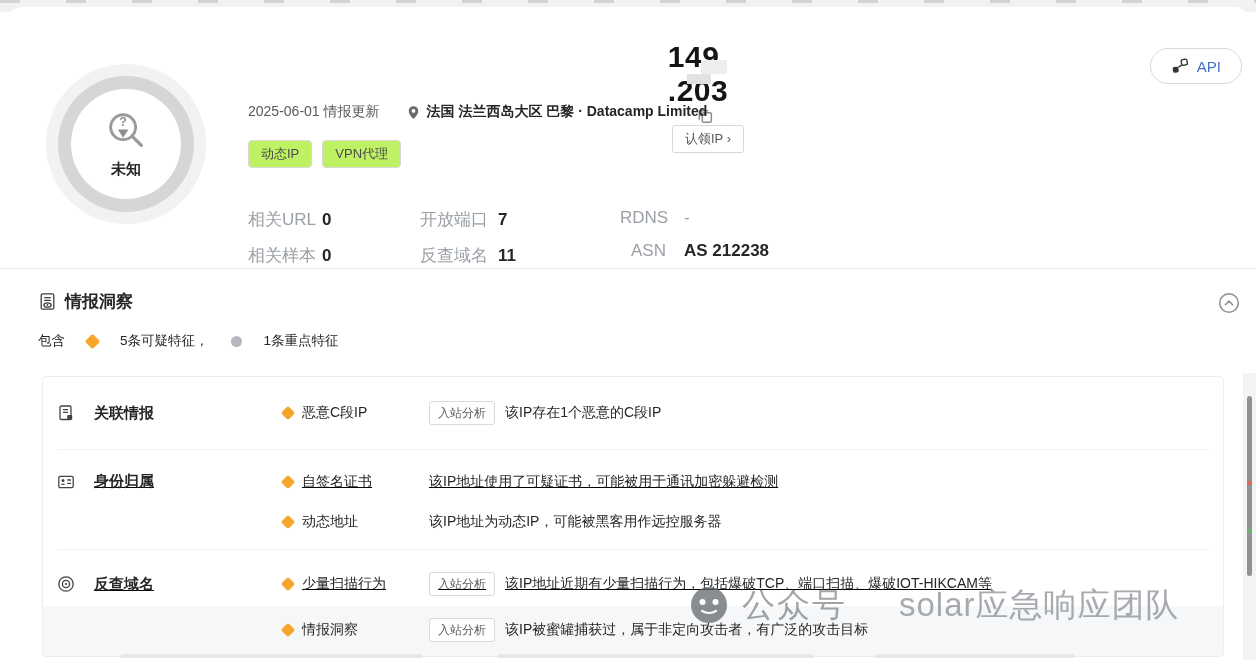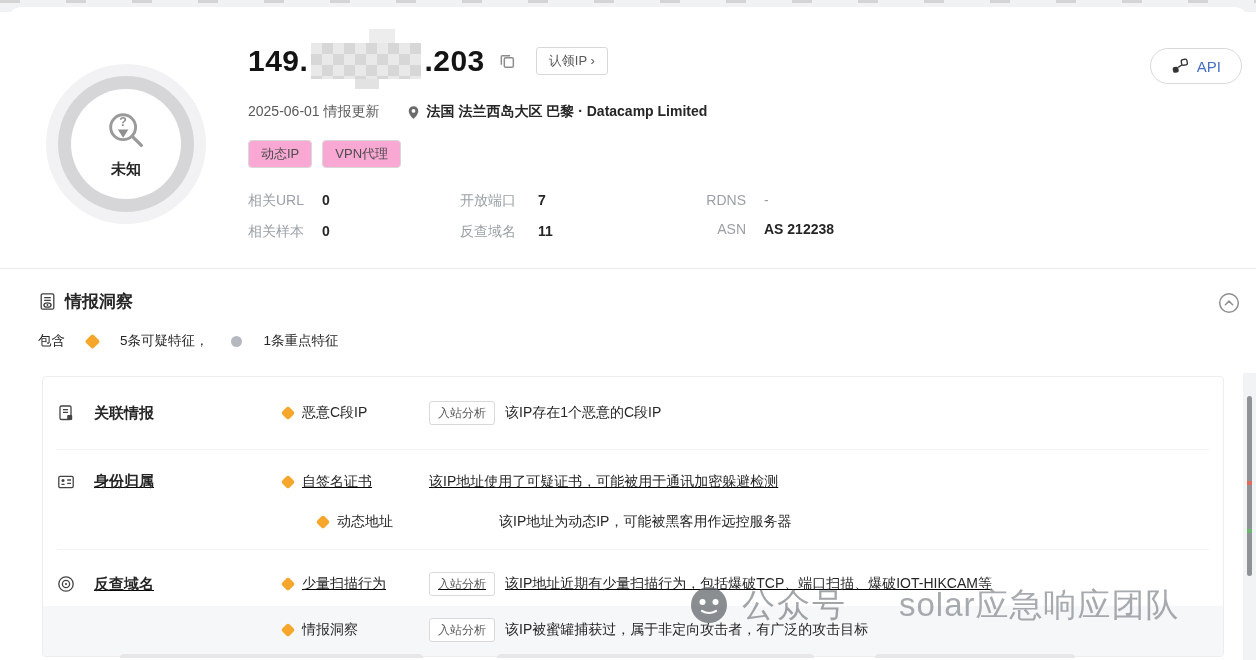--- a/index.html
+++ b/index.html
@@ -15,38 +15,38 @@
   
   .verdict { position:absolute; left:46px; top:64px; width:160px; height:160px; border-radius:50%;
     background:#f2f2f4; display:flex; align-items:center; justify-content:center; }
   .ring-mid { width:136px; height:136px; border-radius:50%; background:#d6d6d8; display:flex; align-items:center; justify-content:center; }
   .ring-inner { width:110px; height:110px; border-radius:50%; background:#fff; display:flex; flex-direction:column;
     align-items:center; justify-content:center; gap:5px; }
   .verdict-text { font-size:15px; font-weight:700; color:#262626; }
 
   
   .header-main { position:absolute; left:248px; top:40px; width:900px; }
-  .ip-row { display:flex; align-items:center; height:42px; }
+  .ip-row { display:flex; align-items:center; height:42px;flex-direction:column; }
   .ip-text { font-size:30px; font-weight:700; color:#141414; letter-spacing:.5px; }
   .ip-mosaic { position:relative; display:inline-block; width:110px; height:36px; margin:0 3px; vertical-align:middle;
     background-color:#e9e9ea;
     background-image:linear-gradient(45deg,#d7d7d8 25%,transparent 25%,transparent 75%,#d7d7d8 75%),
                      linear-gradient(45deg,#d7d7d8 25%,transparent 25%,transparent 75%,#d7d7d8 75%);
     background-size:22px 22px; background-position:0 0,11px 11px; filter:blur(.6px); }
   .ip-mosaic::before { content:""; position:absolute; top:-14px; right:26px; width:26px; height:14px; background:#ededee; }
   .ip-mosaic::after  { content:""; position:absolute; bottom:-10px; left:44px; width:24px; height:10px; background:#e2e2e3; }
   .copy-btn { margin-left:14px; background:none; border:none; cursor:pointer; display:flex; align-items:center; }
   .claim-btn { margin-left:20px; padding:5px 12px; font-size:13px; color:#595959; background:#fff;
     border:1px solid #d8d8d8; border-radius:3px; cursor:pointer; line-height:1.2; }
   .meta-row { display:flex; align-items:center; margin-top:20px; font-size:14px; color:#595959; height:20px; }
   .meta-pin { margin-left:26px; margin-right:6px; display:flex; }
   .meta-loc { color:#262626; font-weight:700; }
   .tag-row { display:flex; gap:10px; margin-top:18px; }
-  .tag { padding:4px 12px; font-size:13px; color:#4c4c4c; border:1px solid #d8d8d8; border-radius:4px; background:#f9a8d4; cursor:pointer; }
-  .stats { display:flex; margin-top:24px; font-size:14px;gap:40px; }
+  .tag { padding:4px 12px; font-size:13px; color:#4c4c4c; border:1px solid #d8d8d8; border-radius:4px; background:#bef264; cursor:pointer; }
+  .stats { display:flex; margin-top:40px; font-size:17px; }
   .stat { margin-bottom:13px; white-space:nowrap; }
   .sl { display:inline-block; color:#9aa0a6; }
   .sv { color:#262626; font-weight:700; }
   .sv-muted { color:#9aa0a6; font-weight:400; }
   .stat-col1 { width:172px; } .stat-col1 .sl { width:74px; }
   .stat-col2 { width:200px; } .stat-col2 .sl { width:78px; }
   .stat-col3 { width:296px; } .stat-col3 .sl { width:120px; }
   .stat-col4 .sl { width:46px; text-align:right; margin-right:18px; }
 
   .api-btn { position:absolute; right:14px; top:48px; display:flex; align-items:center; gap:8px;
@@ -67,21 +67,21 @@
     border:1px solid #ebedf0; border-radius:4px; }
   .t-line { display:flex; align-items:center; padding-left:14px; padding-right:14px; }
   .t-group { width:226px; display:flex; align-items:center; gap:19px; font-size:15px; font-weight:700; color:#262626; }
   .t-feature { width:146px; display:flex; align-items:center; gap:9px; font-size:14px; color:#262626; }
   .t-feature .diamond { width:10px; height:10px; }
   .t-desc { flex:1; display:flex; align-items:center; gap:10px; font-size:14px; color:#262626; }
   .badge { border:1px solid #d9d9d9; border-radius:3px; padding:2px 8px; font-size:12px; color:#595959; background:#fff; line-height:1.5; white-space:nowrap; }
   .t-sep { border-top:1px solid #f1f2f4; margin:0 14px; }
   .pt24 { padding-top:24px; } .pb24 { padding-bottom:24px; }
   .pt22 { padding-top:22px; } .pb10 { padding-bottom:10px;text-decoration:underline; }
-  .pt12 { padding-top:12px; } .pb18 { padding-bottom:18px;gap:35px; } .pb14 { padding-bottom:14px; }
+  .pt12 { padding-top:12px; } .pb18 { padding-bottom:18px; } .pb14 { padding-bottom:14px; }
   .hl { background:#f6f7f9; border-radius:0 0 4px 4px; }
 
   .cut-seg { position:absolute; top:654px; height:4px; background:#e7e7e9; border-radius:4px 4px 0 0; }
   .seg1 { left:120px; width:303px; } .seg2 { left:497px; width:317px; } .seg3 { left:875px; width:200px; }
 
   
   .scroll-track { position:absolute; right:0; top:373px; width:13px; height:287px; background:#f2f3f4; }
   .scroll-thumb { position:absolute; left:4px; top:23px; width:5px; height:180px; background:#8f9296; border-radius:3px; cursor:grab; }
   .tick { position:absolute; left:4px; width:5px; height:4px; }
   .tick-red { top:108px; background:#dd6a5c; } .tick-green { top:156px; background:#6cb56e; }

